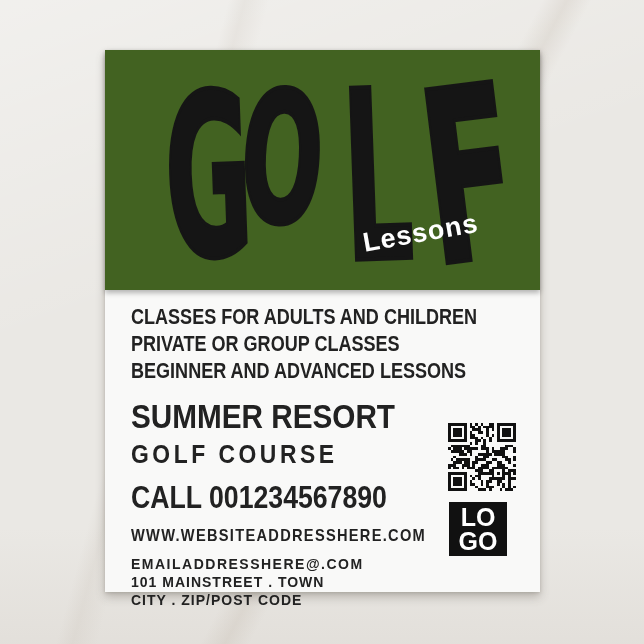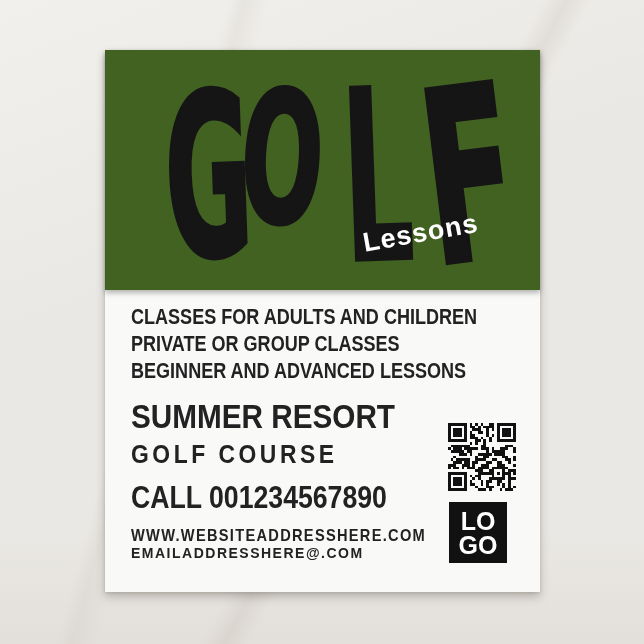--- a/index.html
+++ b/index.html
@@ -61,31 +61,31 @@
   .intro{font-size:22px;font-weight:bold;line-height:27px;
     transform:scaleX(.82);transform-origin:left top;white-space:nowrap;}
   .resort{margin-top:15px;font-size:33px;font-weight:bold;line-height:36px;
     transform:scaleX(.90);transform-origin:left top;white-space:nowrap;}
   .course{margin-top:5px;font-size:26px;font-weight:bold;line-height:28px;
     letter-spacing:4px;transform:scaleX(.88);transform-origin:left top;white-space:nowrap;}
   .phone{margin-top:13px;font-size:31px;font-weight:bold;line-height:33px;
     transform:scaleX(.86);transform-origin:left top;white-space:nowrap;}
   .web{margin-top:12px;font-size:17px;font-weight:bold;line-height:19px;
     letter-spacing:1.5px;transform:scaleX(.86);transform-origin:left top;white-space:nowrap;}
-  .email{font-size:14px;font-weight:bold;line-height:16px;
+  .email{margin-top:11px;font-size:14px;font-weight:bold;line-height:16px;
     letter-spacing:1.5px;white-space:nowrap;}
   .addr{margin-top:2px;font-size:14px;font-weight:bold;line-height:16px;
     letter-spacing:1px;white-space:nowrap;}
   
   .qr{
     position:absolute;left:343px;top:373px;width:68px;height:68px;
     z-index:5;
   }
   .logo{
-    position:absolute;left:344px;top:452px;width:58px;height:61px;
+    position:absolute;left:344px;top:452px;width:58px;height:54px;
     background:#111111;color:#ffffff;
     display:flex;flex-direction:column;align-items:center;justify-content:center;
     font-weight:bold;font-size:25px;line-height:24px;letter-spacing:0px;
     z-index:5;
   }
 </style>
 </head>
 <body>
 
 <div class="stage">
@@ -103,20 +103,22 @@
       <div class="intro">
         <div>CLASSES FOR ADULTS AND CHILDREN</div>
         <div>PRIVATE OR GROUP CLASSES</div>
         <div>BEGINNER AND ADVANCED LESSONS</div>
       </div>
       <div class="resort">SUMMER RESORT</div>
       <div class="course">GOLF COURSE</div>
       <div class="phone">CALL 001234567890</div>
       <div class="web">WWW.WEBSITEADDRESSHERE.COM</div>
       <div class="email">EMAILADDRESSHERE@.COM</div>
+      <div class="addr">101 MAINSTREET . TOWN</div>
+      <div class="addr">CITY . ZIP/POST CODE</div>
     </div>
 
     <svg class="qr" viewBox="0 0 25 25" shape-rendering="crispEdges" xmlns="http://www.w3.org/2000/svg">
         <rect x="8" y="0" width="1" height="1" fill="#111111"></rect>
         <rect x="10" y="0" width="1" height="1" fill="#111111"></rect>
         <rect x="12" y="0" width="1" height="1" fill="#111111"></rect>
         <rect x="15" y="0" width="1" height="1" fill="#111111"></rect>
         <rect x="16" y="0" width="1" height="1" fill="#111111"></rect>
         <rect x="8" y="1" width="1" height="1" fill="#111111"></rect>
         <rect x="9" y="1" width="1" height="1" fill="#111111"></rect>

